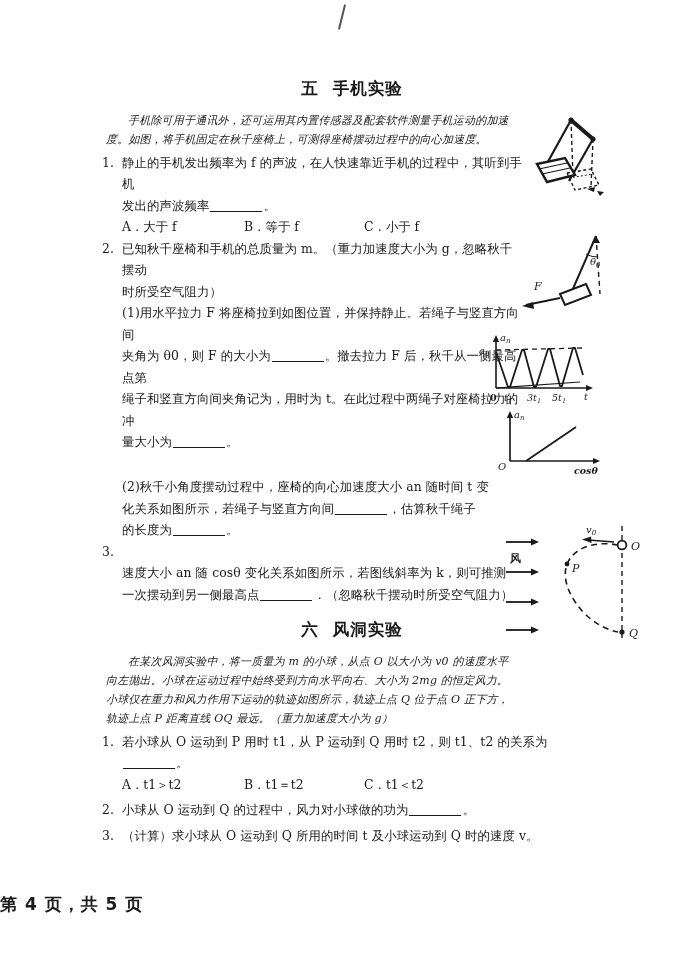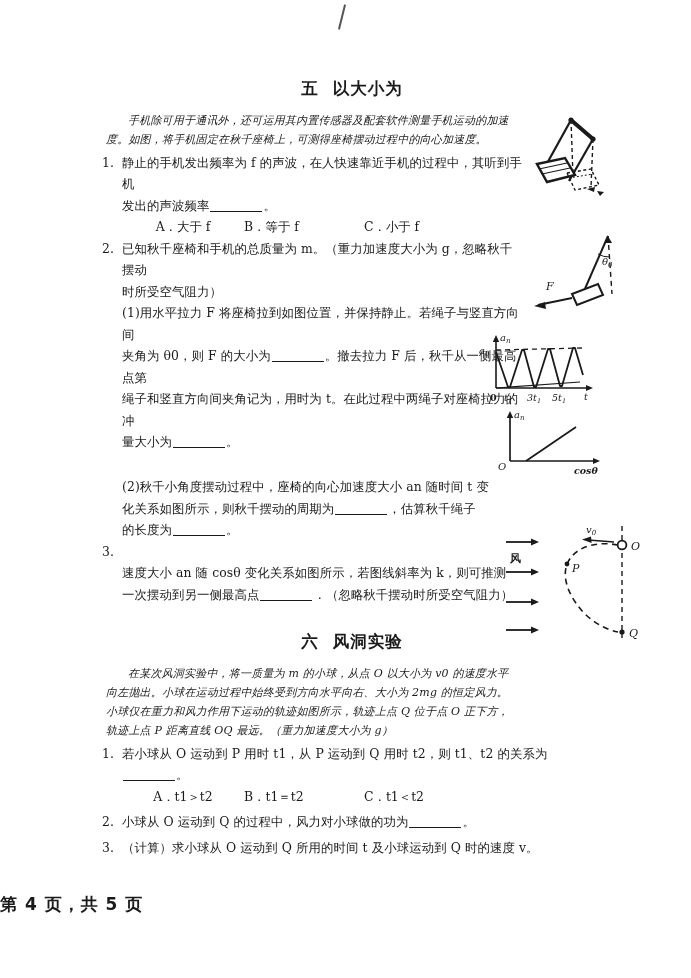--- a/index.html
+++ b/index.html
@@ -68,21 +68,21 @@
     display: block;
   }
   .opts {
     font-size: 12.4px;
     line-height: 1.75;
     padding-left: 20px;
     display: flex;
     margin: 0;
   }
   .opts .opt { display: inline-block; }
-  .opt-a { width: 122px; text-align: center; }
+  .opt-a { width: 122px; }
   .opt-b { width: 120px; }
   .blank {
     display: inline-block;
     border-bottom: 1px solid #1a1a1a;
     width: 52px;
     height: 0.95em;
     vertical-align: -2px;
     margin: 0 1px;
   }
   .narrow { width: 400px; }
@@ -94,37 +94,37 @@
     right: 0;
     top: 893px;
     text-align: left;
     font-size: 17px;
     font-weight: bold;
     font-family: "DejaVu Sans", "Liberation Sans", sans-serif;
     letter-spacing: 1px;
   }
   .fig { position: absolute; }
   #fig-swing3d { left: 527px; top: 101px; }
-  #fig-swing-f { left: 520px; top: 232px; }
+  #fig-swing-f { left: 508px; top: 232px; }
   #fig-an-t    { left: 470px; top: 330px; }
   #fig-an-cos  { left: 492px; top: 405px; }
   #fig-wind    { left: 498px; top: 520px; }
   .fig svg { display: block; }
 </style>
 </head>
 <body>
 
 <div class="page">
 
   <div class="scan-mark"></div>
 
   <div class="content">
 
     <h2 class="section-title">
-      <span class="num">五</span><span>以大小为</span>
+      <span class="num">五</span><span>手机实验</span>
     </h2>
 
     <p class="intro">手机除可用于通讯外，还可运用其内置传感器及配套软件测量手机运动的加速度。如图，将手机固定在秋千座椅上，可测得座椅摆动过程中的向心加速度。</p>
 
     <div class="q narrow">
       <span class="qnum">1.</span>
       <span class="body">
         <span>静止的手机发出频率为 f 的声波，在人快速靠近手机的过程中，其听到手机</span><br>
         <span>发出的声波频率</span><span class="blank"></span><span>。</span>
       </span>
@@ -144,34 +144,34 @@
           <span>(1)用水平拉力 F 将座椅拉到如图位置，并保持静止。若绳子与竖直方向间</span><br>
           <span>夹角为 θ0，则 F 的大小为</span><span class="blank"></span><span>。撤去拉力 F 后，秋千从一侧最高点第</span><br>
           <span>绳子和竖直方向间夹角记为，用时为 t。在此过程中两绳子对座椅拉力的冲</span><br>
           <span>量大小为</span><span class="blank"></span><span>。</span>
         </span>
       </span>
     </div>
 
     <div class="q narrower" style="padding-left:20px;">
       <span>(2)秋千小角度摆动过程中，座椅的向心加速度大小 an 随时间 t 变</span><br>
-      <span>化关系如图所示，则秋千摆动的周期为</span><span class="blank"></span><span>，估算秋千绳子</span><br>
+      <span>化关系如图所示，若绳子与竖直方向间</span><span class="blank"></span><span>，估算秋千绳子</span><br>
       <span>的长度为</span><span class="blank"></span><span>。</span>
     </div>
 
     <div class="q w450">
       <span class="qnum">3.</span>
       <span class="body">
         <br>
         <span>速度大小 an 随 cosθ 变化关系如图所示，若图线斜率为 k，则可推测</span><br>
         <span>一次摆动到另一侧最高点</span><span class="blank"></span><span>．（忽略秋千摆动时所受空气阻力）</span>
       </span>
     </div>
 
-    <h2 class="section-title" style="margin-top:26px;">
+    <h2 class="section-title" style="margin-top:14px;">
       <span class="num">六</span><span>风洞实验</span>
     </h2>
 
     <p class="intro">在某次风洞实验中，将一质量为 m 的小球，从点 O 以大小为 v0 的速度水平向左抛出。小球在运动过程中始终受到方向水平向右、大小为 2mg 的恒定风力。小球仅在重力和风力作用下运动的轨迹如图所示，轨迹上点 Q 位于点 O 正下方，轨迹上点 P 距离直线 OQ 最远。（重力加速度大小为 g）</p>
 
     <div class="q w450" style="margin-top:2px;">
       <span class="qnum">1.</span>
       <span class="body">
         <span>若小球从 O 运动到 P 用时 t1，从 P 运动到 Q 用时 t2，则 t1、t2 的关系为</span><span class="blank"></span><span>。</span>
       </span>

